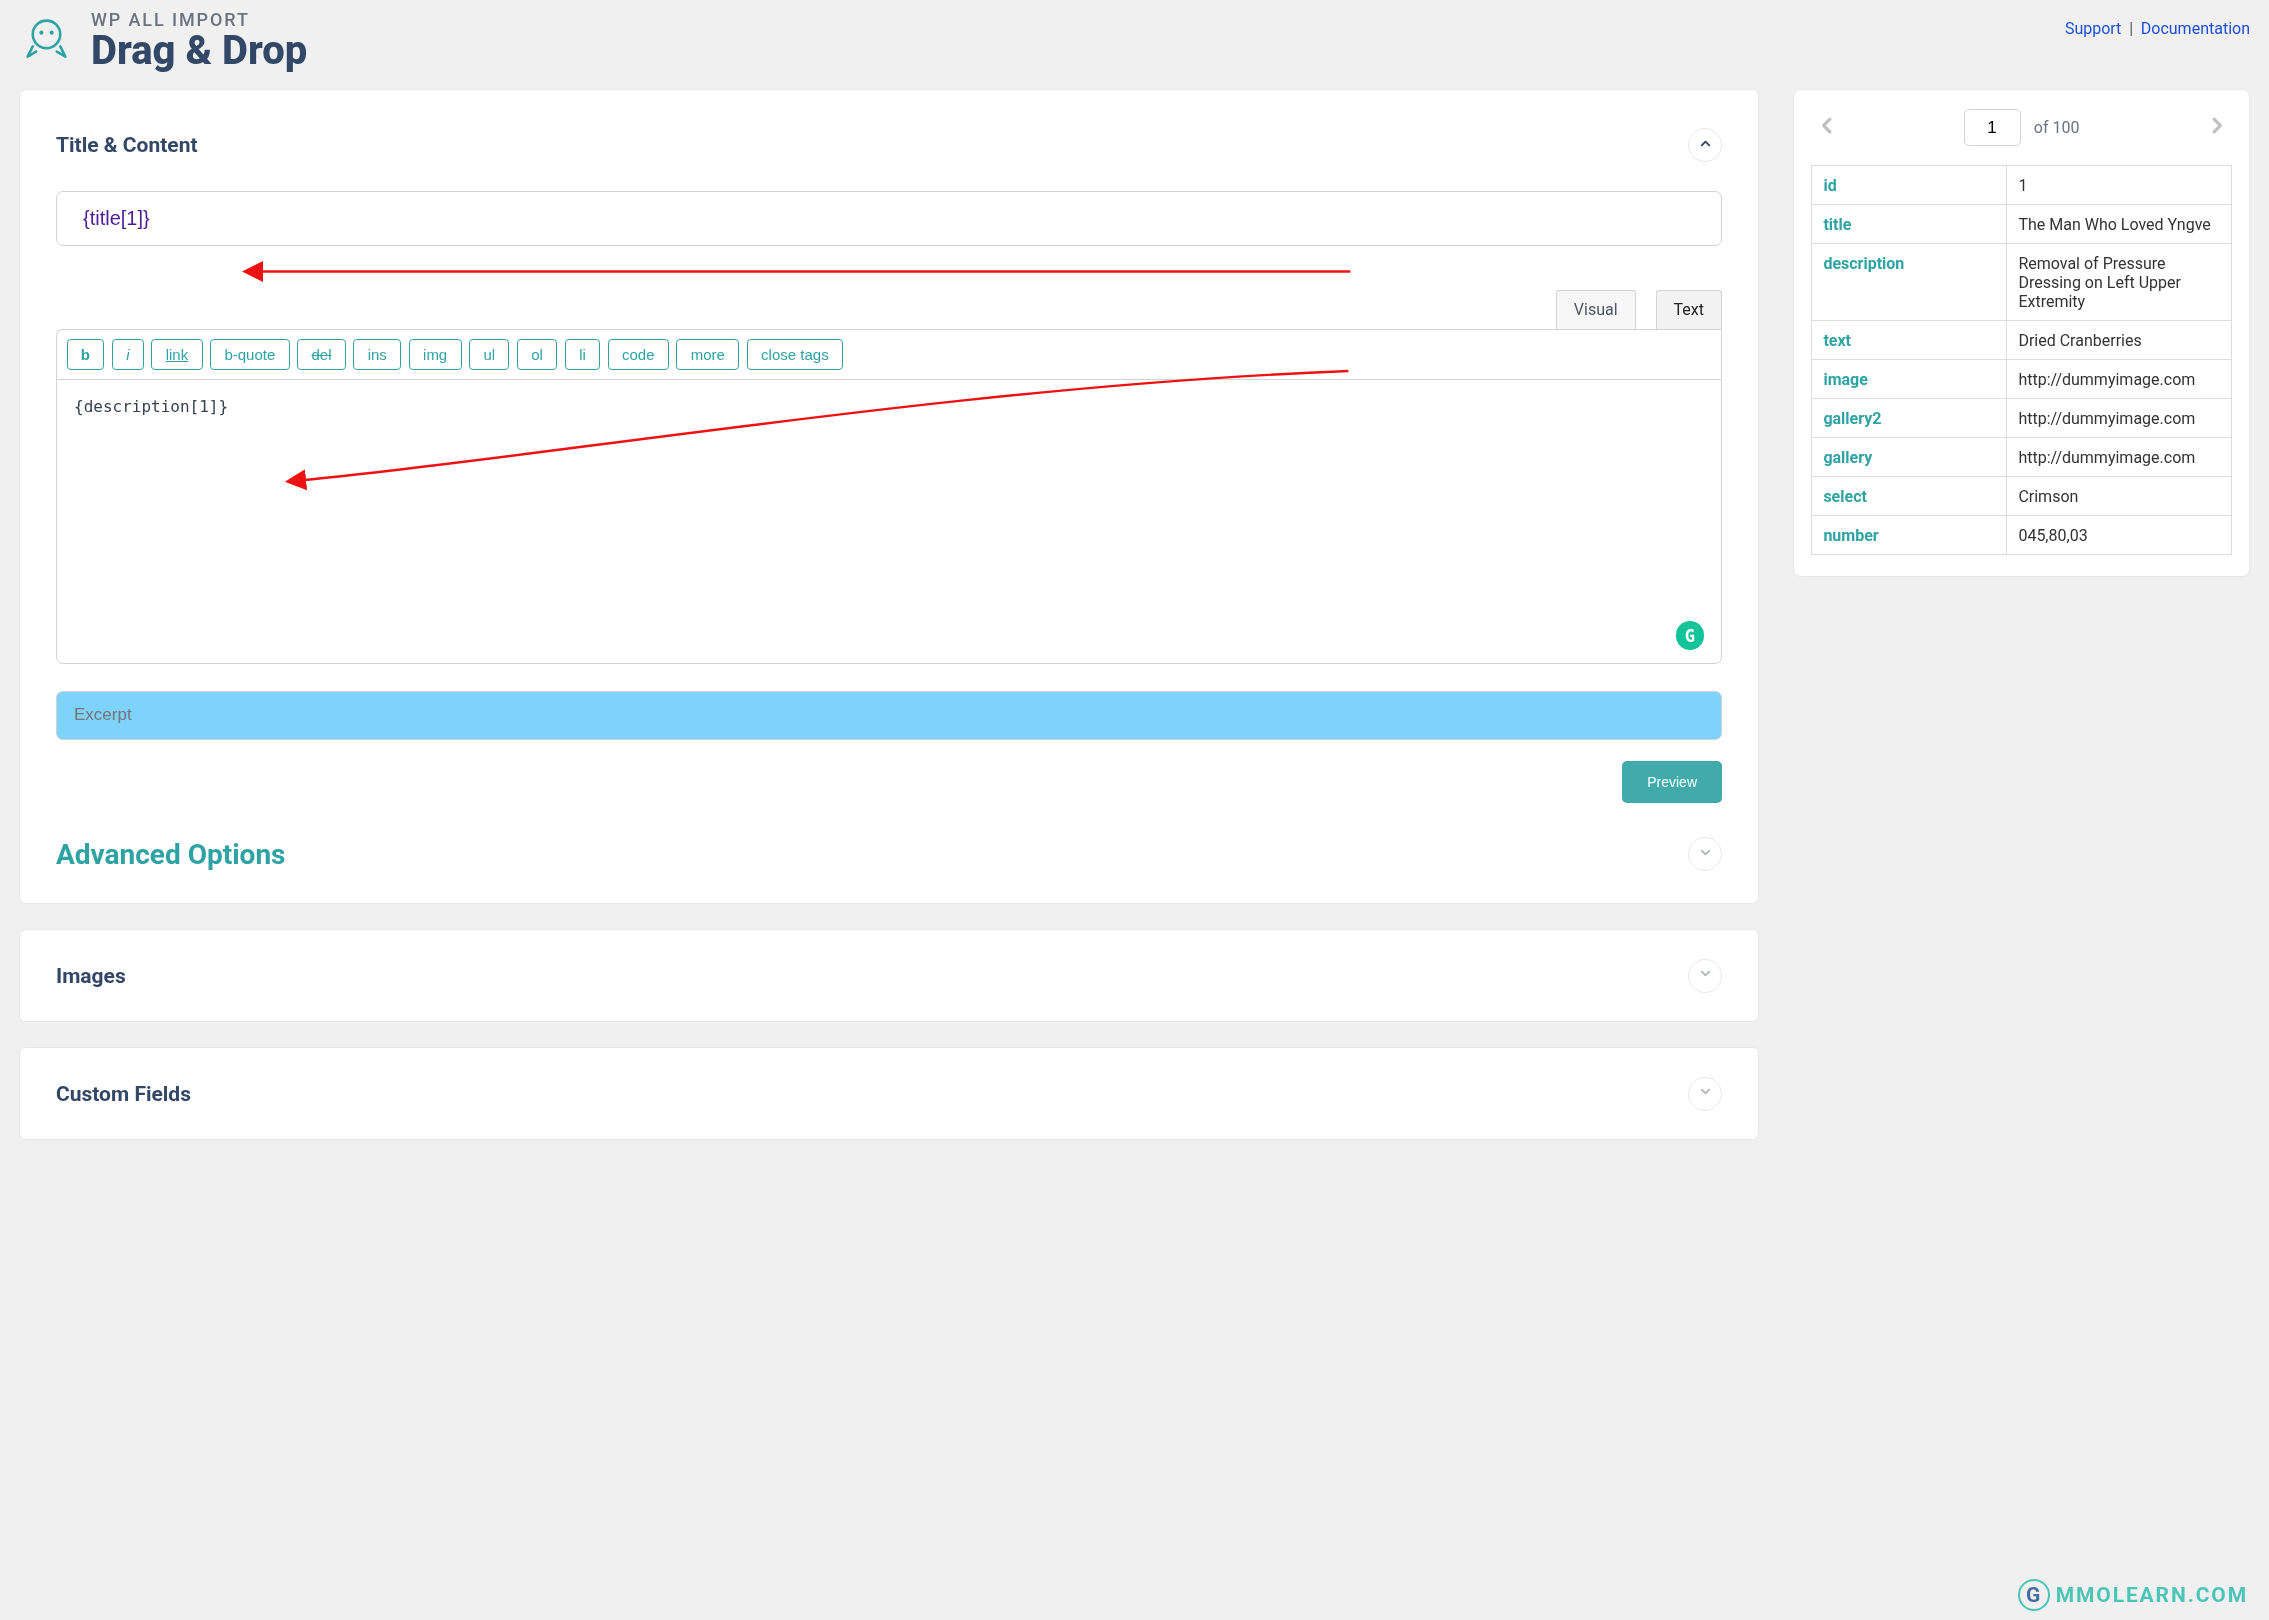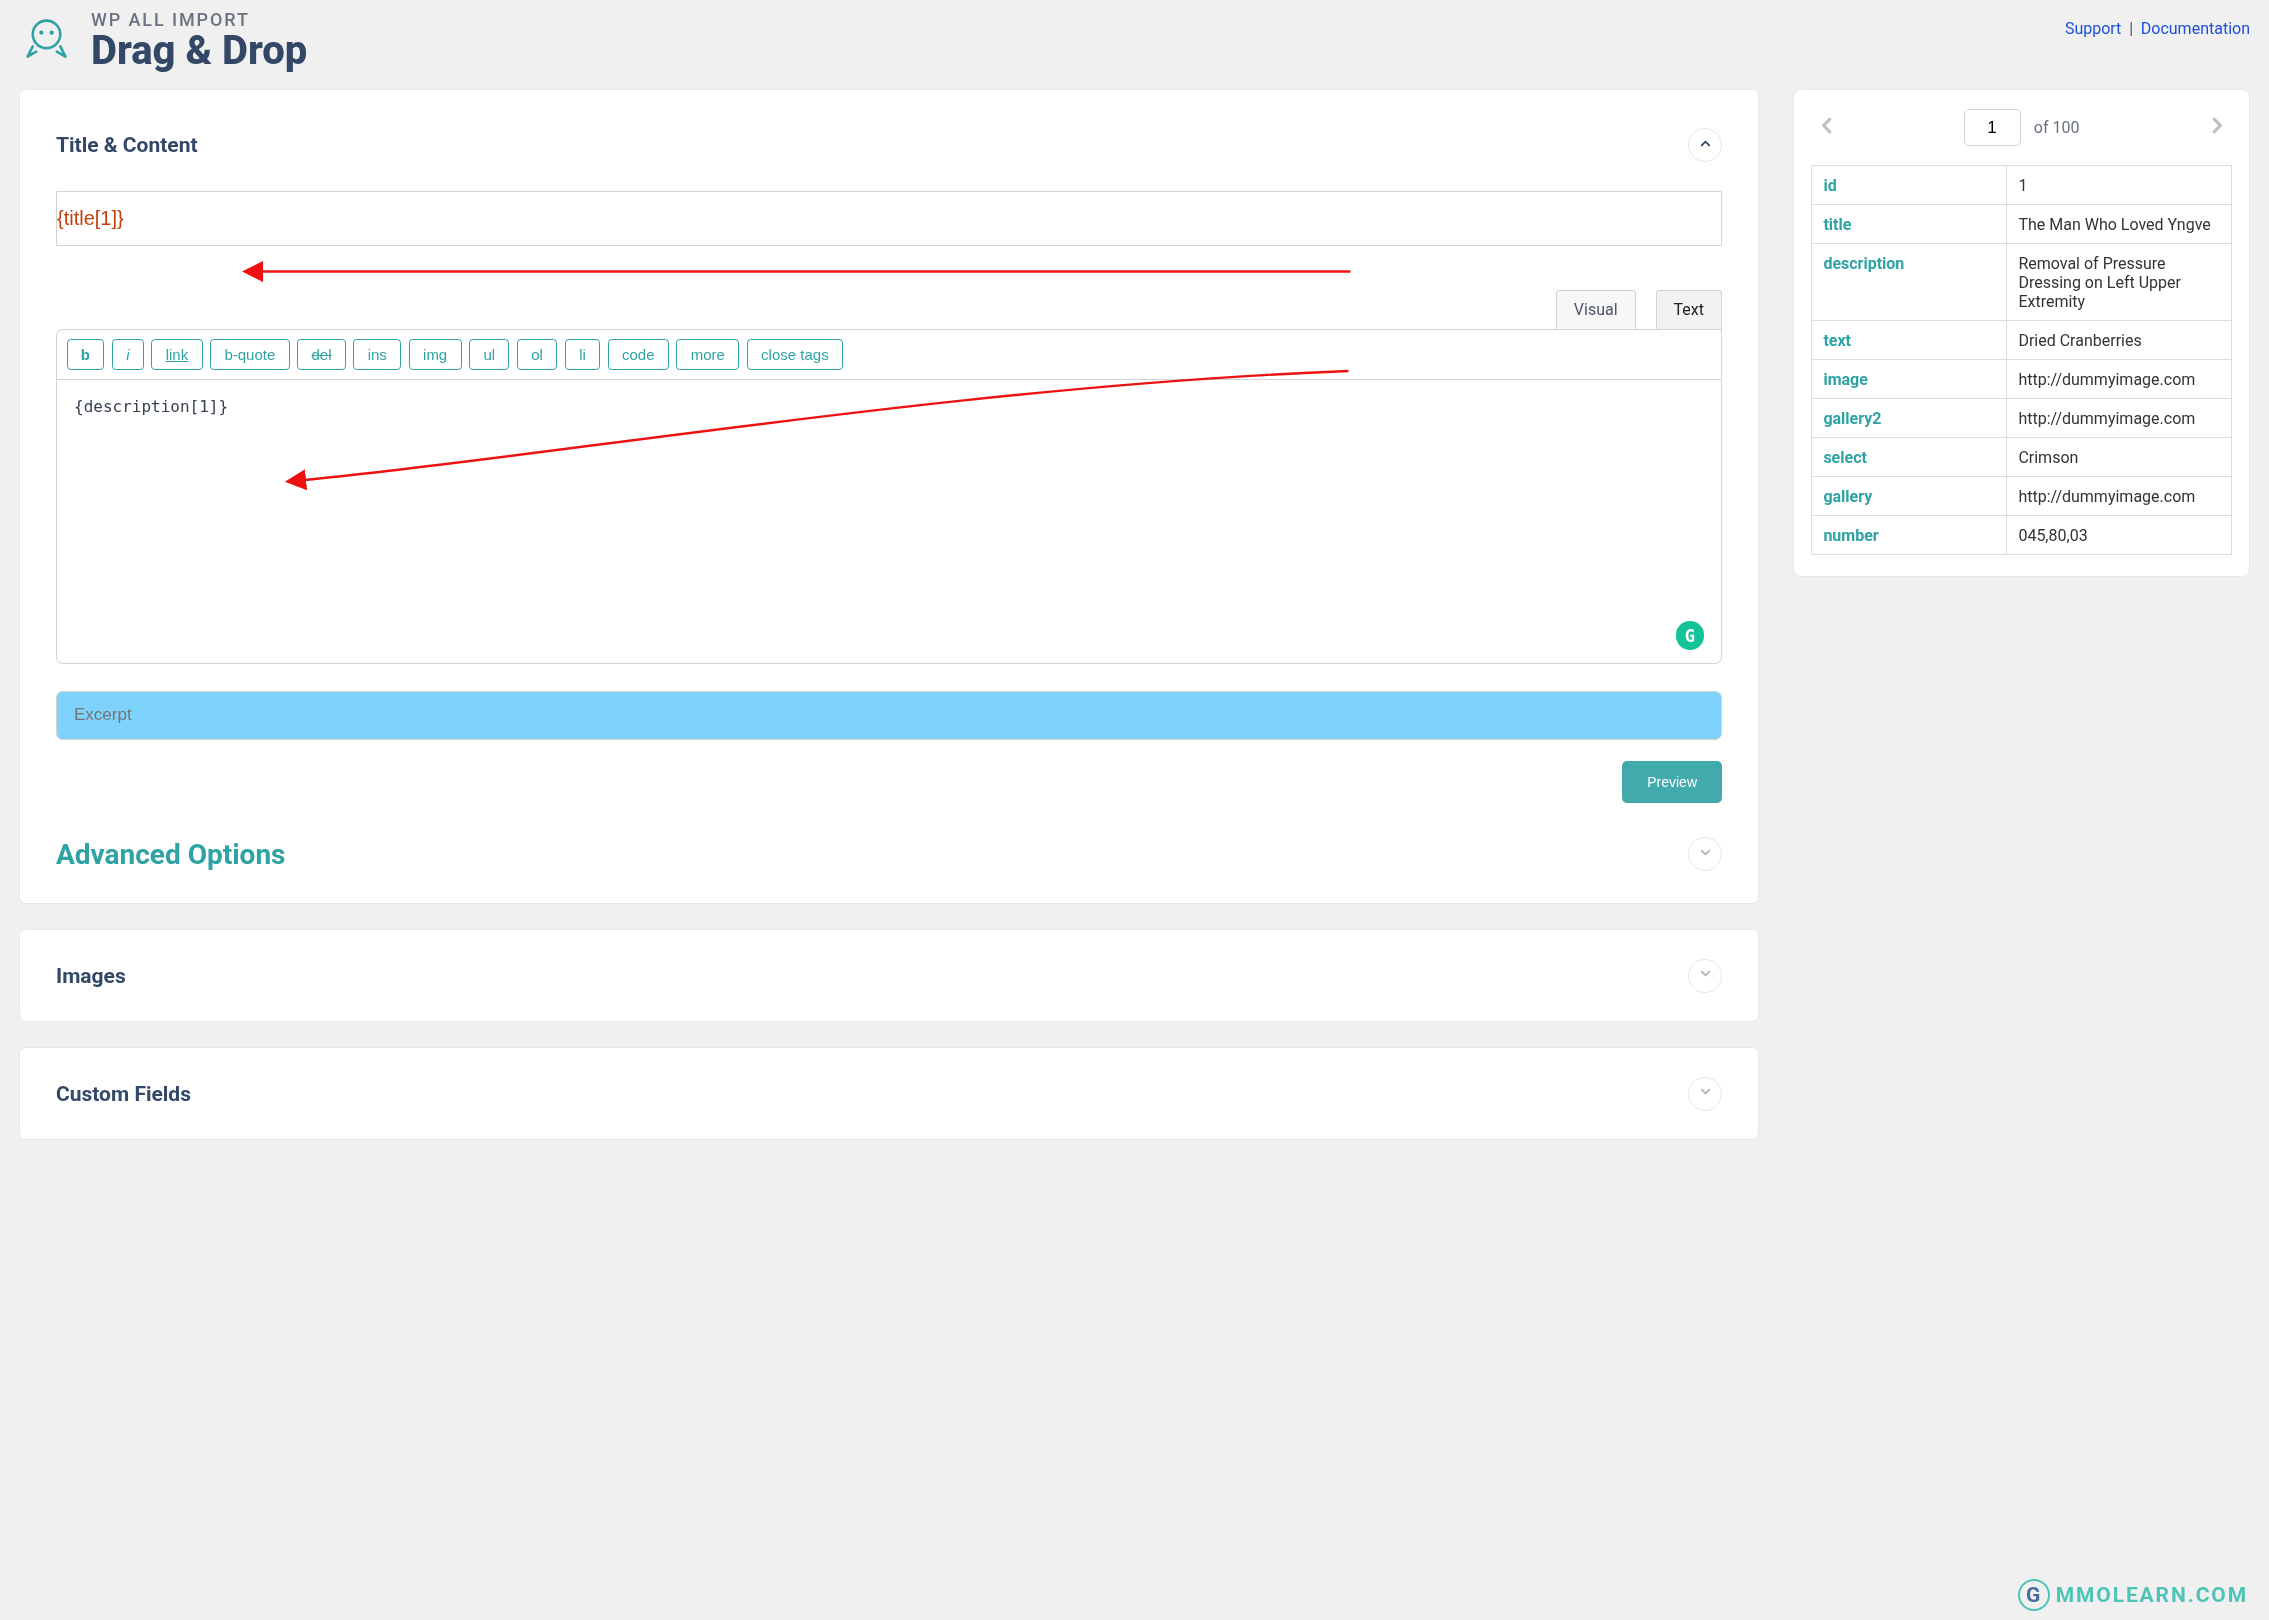--- a/index.html
+++ b/index.html
@@ -74,24 +74,24 @@
       border-radius: 50%;
       display: flex; align-items: center; justify-content: center;
       cursor: pointer;
       background: #fff;
     }
     .collapse-toggle svg { width: 15px; height: 15px; }
 
     .input {
       width: 100%;
       border: 1px solid #d3d3d3;
-      border-radius: 1px;
-      padding: 15px 0;
+      border-radius: 7px;
+      padding: 15px 26px;
       font-size: 20px;
-      color: #c2410c;
+      color: #4c1d95;
       background: #fff;
       margin-top: 28.5px;
     }
 
     .editor-wrap { margin-top: 44px; }
     .editor-tabs {
       display: flex;
       justify-content: flex-end;
       gap: 20px;
       align-items: center;
@@ -441,26 +441,26 @@
               </tr>
               <tr>
                 <td class="key">image</td>
                 <td class="val">http://dummyimage.com</td>
               </tr>
               <tr>
                 <td class="key">gallery2</td>
                 <td class="val">http://dummyimage.com</td>
               </tr>
               <tr>
+                <td class="key">gallery</td>
+                <td class="val">http://dummyimage.com</td>
+              </tr>
+              <tr>
                 <td class="key">select</td>
                 <td class="val">Crimson</td>
-              </tr>
-              <tr>
-                <td class="key">gallery</td>
-                <td class="val">http://dummyimage.com</td>
               </tr>
               <tr>
                 <td class="key">number</td>
                 <td class="val">045,80,03</td>
               </tr>
             </tbody>
         </table>
       </div>
     </div>
   </div>

